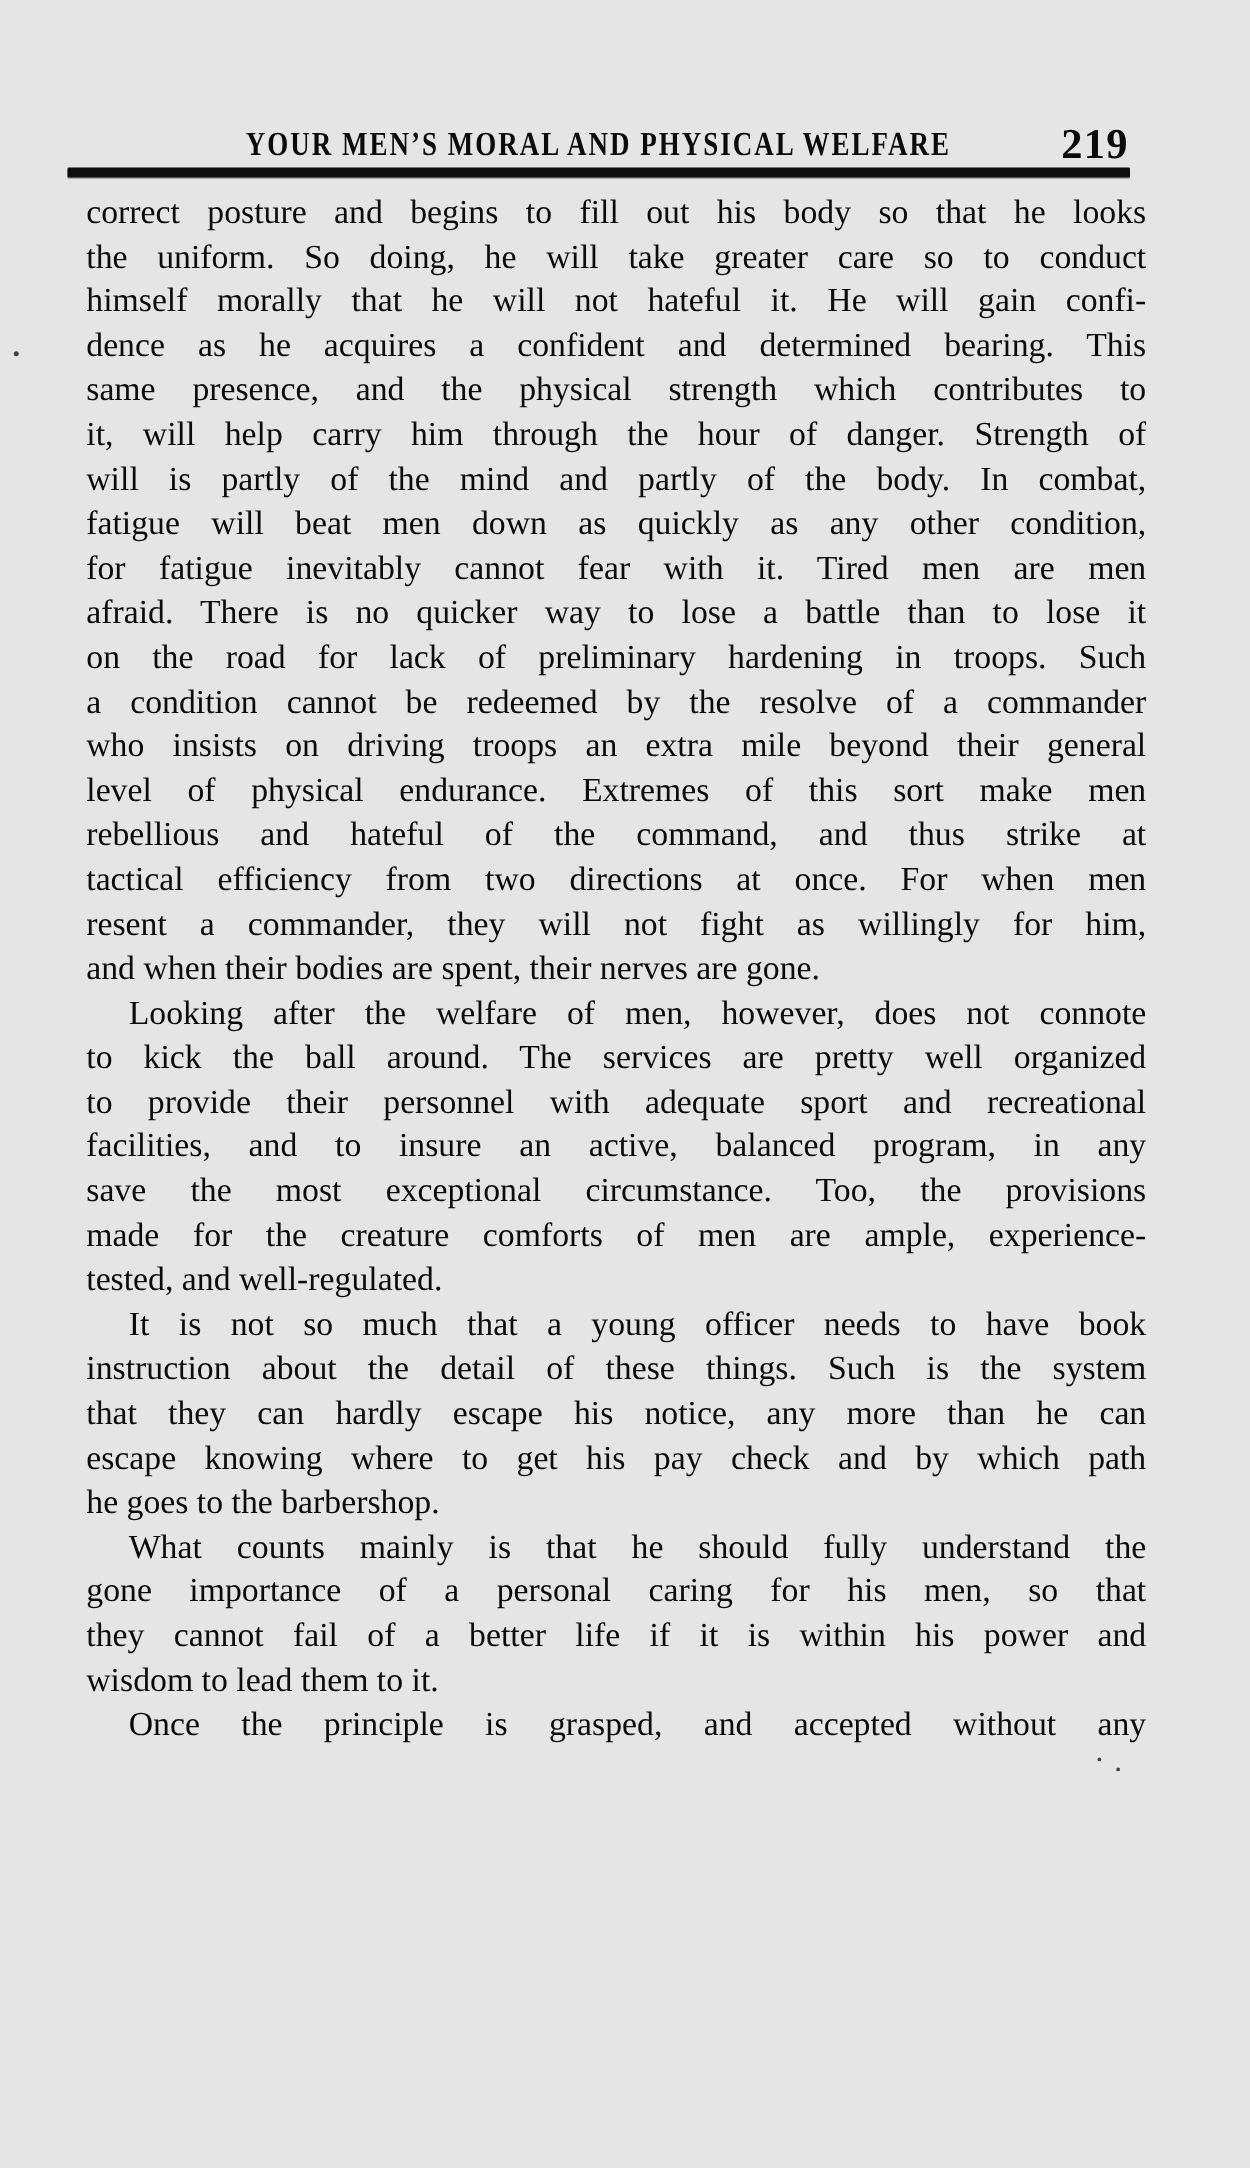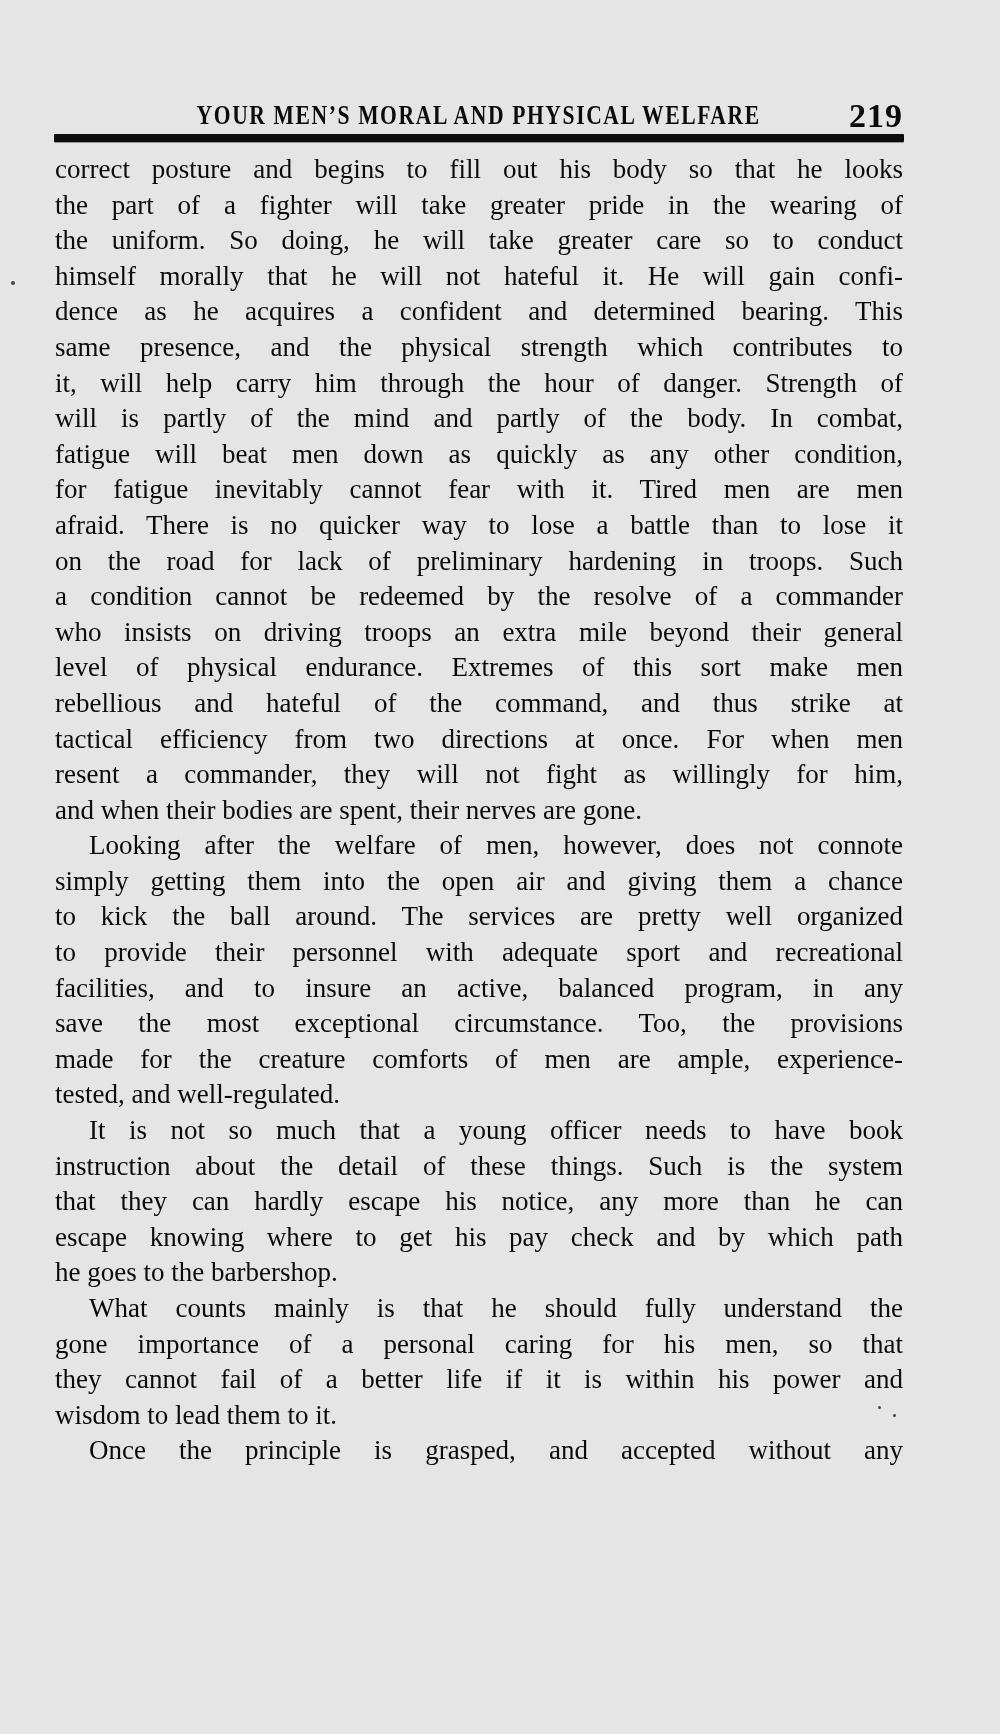--- a/index.html
+++ b/index.html
@@ -42,21 +42,21 @@
     left: 54px;
     width: 850px;
     height: 8px;
     background: #0d0d0d;
     border-radius: 1px;
     box-shadow: 0 1px 0 rgba(0,0,0,0.35);
   }
   .body-text {
     position: absolute;
     top: 152px;
-    left: 55px;
+    left: 69px;
     width: 848px;
     font-size: 27px;
   }
   .para { margin: 0; }
   .tline {
     box-sizing: border-box;
     height: 35.6px;
     line-height: 35.6px;
     text-align: justify;
     text-align-last: justify;
@@ -82,42 +82,40 @@
     <span class="runhead-title">YOUR MEN’S MORAL AND PHYSICAL WELFARE</span>
   </div>
 
   <div class="pagenum">219</div>
 
   <div class="rule"></div>
 
   <div class="body-text">
       <div class="para">
         <div class="tline">correct posture and begins to fill out his body so that he looks</div>
-        <div class="tline">the part of a fighter will take greater pride in the wearing of</div>
         <div class="tline">the uniform. So doing, he will take greater care so to conduct</div>
         <div class="tline">himself morally that he will not hateful it. He will gain confi-</div>
         <div class="tline">dence as he acquires a confident and determined bearing. This</div>
         <div class="tline">same presence, and the physical strength which contributes to</div>
         <div class="tline">it, will help carry him through the hour of danger. Strength of</div>
         <div class="tline">will is partly of the mind and partly of the body. In combat,</div>
         <div class="tline">fatigue will beat men down as quickly as any other condition,</div>
         <div class="tline">for fatigue inevitably cannot fear with it. Tired men are men</div>
         <div class="tline">afraid. There is no quicker way to lose a battle than to lose it</div>
         <div class="tline">on the road for lack of preliminary hardening in troops. Such</div>
         <div class="tline">a condition cannot be redeemed by the resolve of a commander</div>
         <div class="tline">who insists on driving troops an extra mile beyond their general</div>
         <div class="tline">level of physical endurance. Extremes of this sort make men</div>
         <div class="tline">rebellious and hateful of the command, and thus strike at</div>
         <div class="tline">tactical efficiency from two directions at once. For when men</div>
         <div class="tline">resent a commander, they will not fight as willingly for him,</div>
         <div class="tline lastleft">and when their bodies are spent, their nerves are gone.</div>
       </div>
       <div class="para">
         <div class="tline indent">Looking after the welfare of men, however, does not connote</div>
-        <div class="tline">simply getting them into the open air and giving them a chance</div>
         <div class="tline">to kick the ball around. The services are pretty well organized</div>
         <div class="tline">to provide their personnel with adequate sport and recreational</div>
         <div class="tline">facilities, and to insure an active, balanced program, in any</div>
         <div class="tline">save the most exceptional circumstance. Too, the provisions</div>
         <div class="tline">made for the creature comforts of men are ample, experience-</div>
         <div class="tline lastleft">tested, and well-regulated.</div>
       </div>
       <div class="para">
         <div class="tline indent">It is not so much that a young officer needs to have book</div>
         <div class="tline">instruction about the detail of these things. Such is the system</div>

